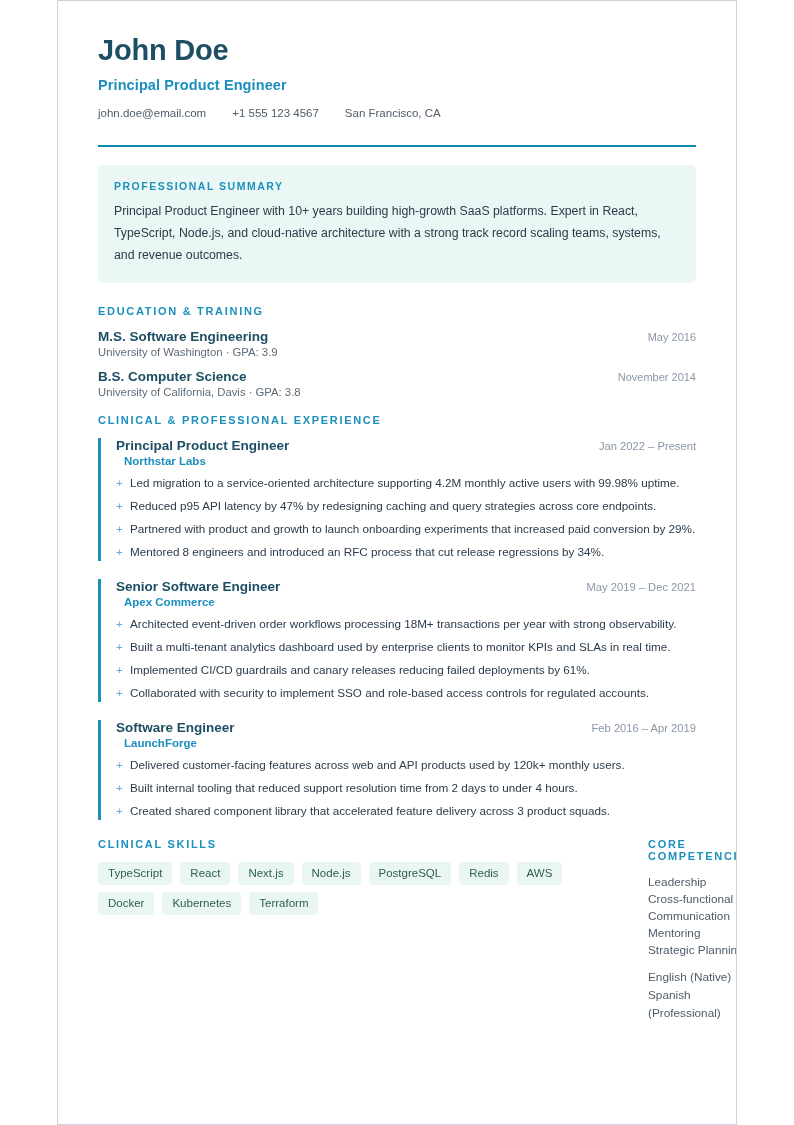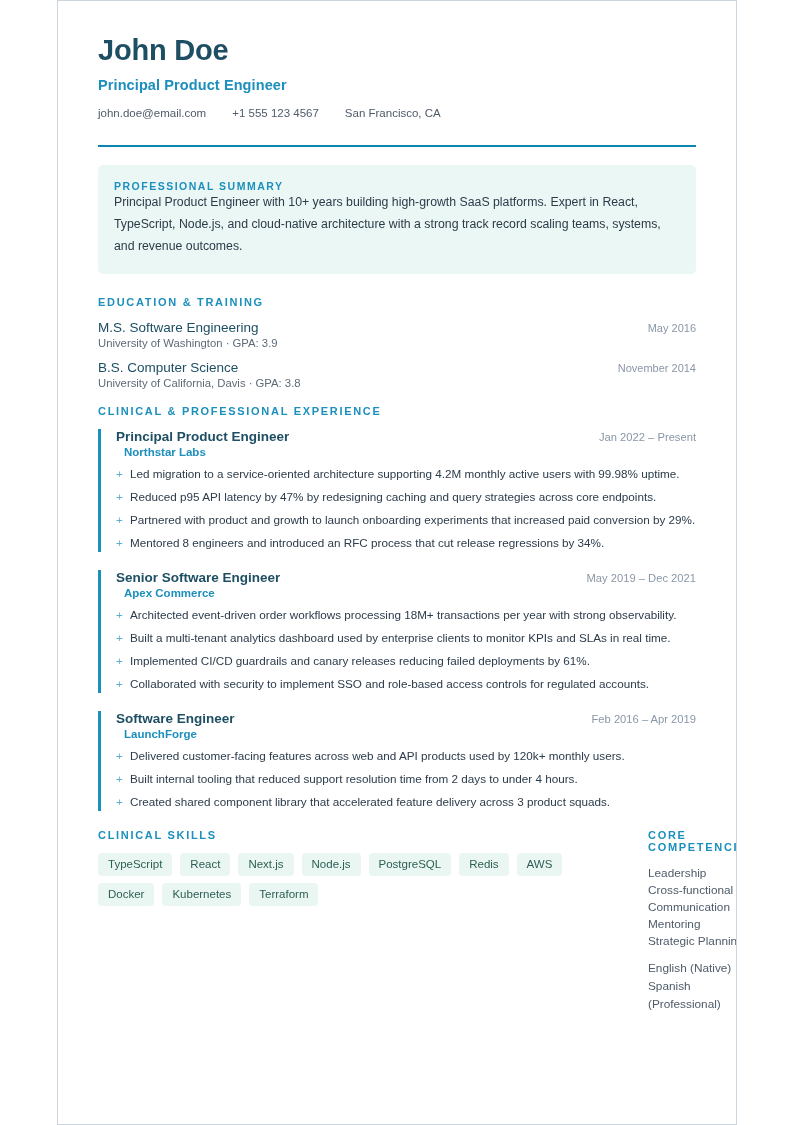--- a/index.html
+++ b/index.html
@@ -60,20 +60,21 @@
     background: #ebf7f4;
     border-radius: 5px;
     padding: 15px 16px 16px 16px;
     margin-bottom: 22px;
   }
   .summary-title {
     font-size: 10.5px;
     font-weight: bold;
     color: #1c8fbd;
     letter-spacing: 1.5px;
+    margin-bottom: 9px;
   }
   .summary-text {
     font-size: 12.3px;
     color: #2b3b4a;
     line-height: 1.78;
   }
 
   
   .section-heading {
     font-size: 11px;
@@ -86,21 +87,21 @@
 
   
   .edu-item { margin-bottom: 11px; }
   .edu-row {
     display: flex;
     justify-content: space-between;
     align-items: baseline;
   }
   .edu-degree {
     font-size: 13.5px;
-    font-weight: normal;
+    font-weight: bold;
     color: #1d4e63;
   }
   .edu-date {
     font-size: 11px;
     color: #8a97a8;
     white-space: nowrap;
     padding-left: 14px;
   }
   .edu-meta {
     font-size: 11.3px;

